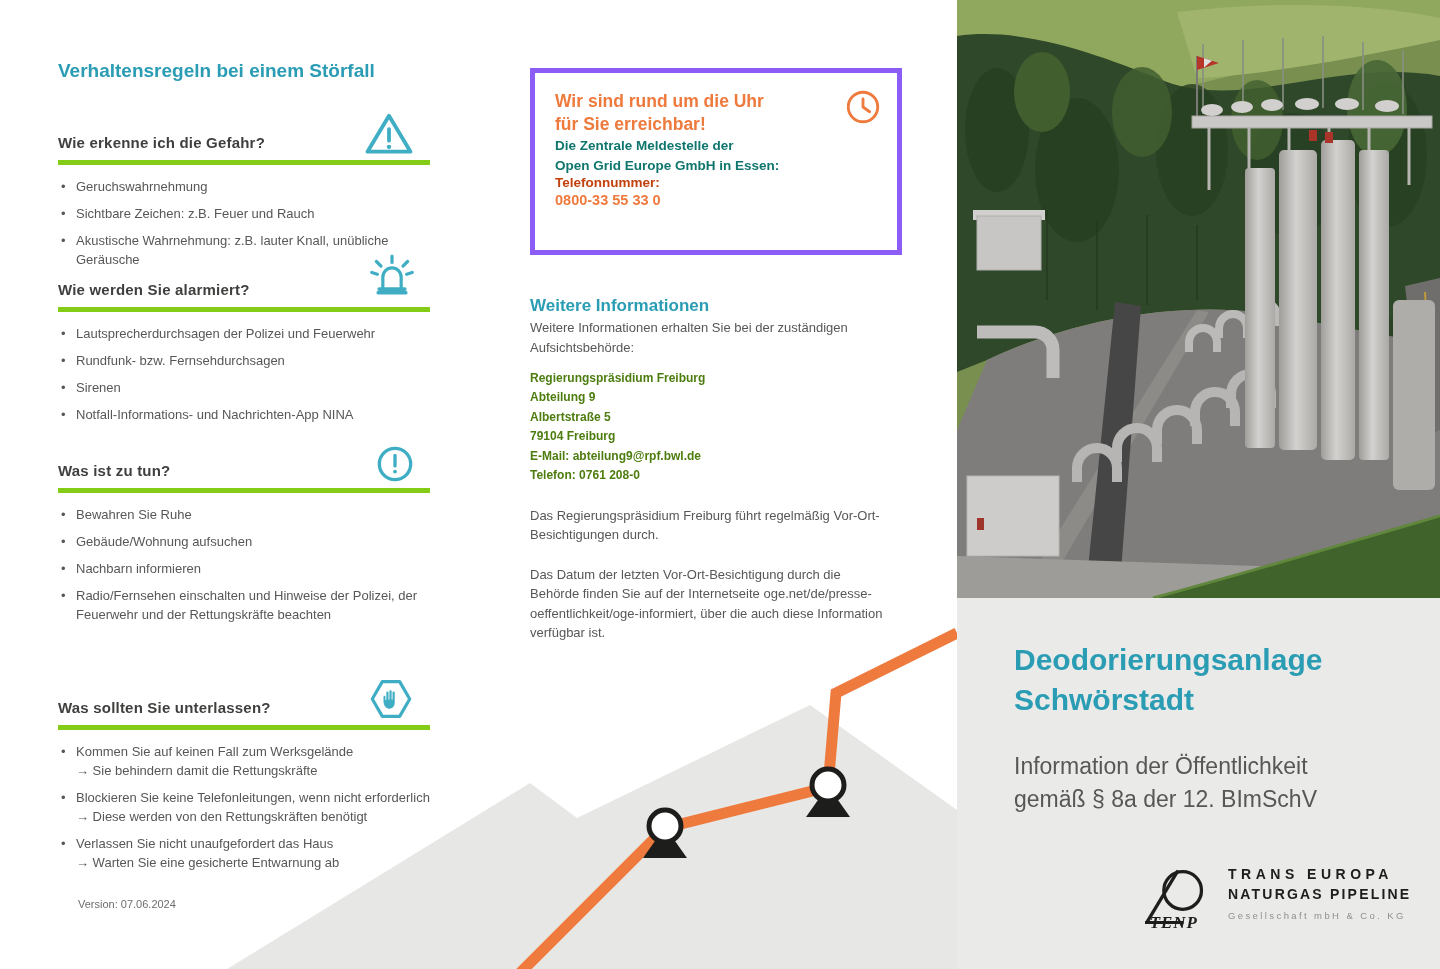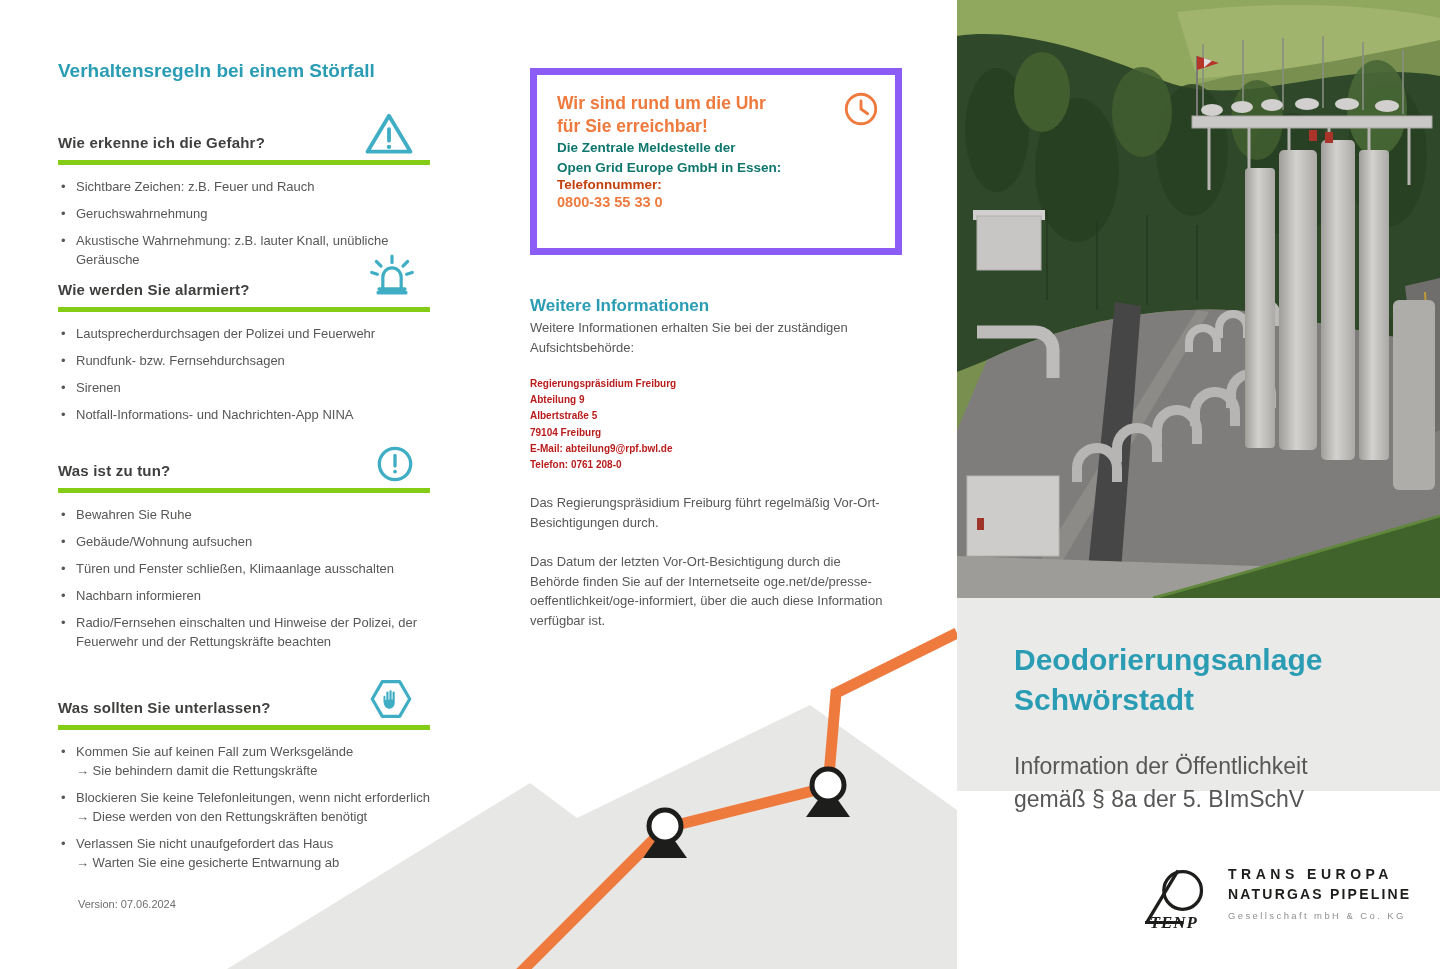--- a/index.html
+++ b/index.html
@@ -18,35 +18,35 @@
   .sec-head h2{margin:0;font-size:15px;font-weight:bold;color:#3F3F3E;letter-spacing:.2px;}
   .sec-icon{position:absolute;right:16px;bottom:5px;line-height:0;}
   .bullets{list-style:none;margin:13px 0 0 0;padding:0;font-size:13px;line-height:1.46;color:#575756;}
   .bullets li{position:relative;padding-left:18px;margin-bottom:8px;}
   .bullets li::before{content:"•";position:absolute;left:3px;top:0;color:#575756;}
   .arrow-note{display:block;}
   .version{position:absolute;left:78px;top:898px;font-size:11px;color:#6e6e6d;z-index:2;}
 
   
   .hotline-box{position:absolute;left:530px;top:68px;width:372px;height:187px;box-sizing:border-box;
-               border:7px solid #8b5cf6;padding:17px 20px;z-index:2;background:transparent;}
+               border:5px solid #8b5cf6;padding:17px 20px;z-index:2;background:transparent;}
   .hotline-title{margin:0;font-size:17.5px;font-weight:bold;color:#EE7A3D;line-height:1.32;white-space:pre-line;}
   .hotline-sub{font-size:13.5px;font-weight:bold;line-height:1.45;white-space:pre-line;color:#0f766e;}
   .hotline-label{margin-top:0;font-size:13.5px;font-weight:bold;color:#c2410c;}
   .hotline-number{margin-top:2px;font-size:14.5px;font-weight:bold;color:#EE7A3D;}
   .clock{position:absolute;top:15px;right:15px;line-height:0;}
 
   .info-col{position:absolute;left:530px;top:296px;width:362px;z-index:2;}
   .info-heading{margin:0;font-size:17px;font-weight:bold;color:#2A9CB4;}
   .info-intro{margin:2px 0 0 0;font-size:13px;line-height:1.5;}
-  .authority{margin:19px 0 0 0;font-size:10px;font-weight:bold;line-height:1.62;white-space:pre-line;color:#b91c1c;}
+  .authority{margin:12px 0 0 0;font-size:12px;font-weight:bold;line-height:1.62;white-space:pre-line;color:#4d7c0f;}
   .para{margin:20px 0 0 0;font-size:13px;line-height:1.5;}
 
   
-  .right-panel{position:absolute;left:957px;top:0;width:483px;height:791px;background:#EAEAE8;z-index:1;}
+  .right-panel{position:absolute;left:957px;top:0;width:483px;height:969px;background:#EAEAE8;z-index:1;}
   .photo{position:absolute;left:0;top:0;width:483px;height:598px;overflow:hidden;line-height:0;}
   .cover-title{position:absolute;left:57px;top:640px;margin:0;font-size:30px;font-weight:bold;color:#2A9CB4;
                line-height:1.32;white-space:pre-line;}
   .cover-sub{position:absolute;left:57px;top:750px;font-size:23px;color:#575756;line-height:1.42;white-space:pre-line;}
   .logo-row{position:absolute;left:183px;top:864px;display:flex;align-items:flex-start;}
   .emblem{line-height:0;margin-top:2px;}
   .logo-text{margin-left:14px;color:#1d1d1b;}
   .logo-l1{font-size:14px;font-weight:bold;letter-spacing:4.5px;line-height:1.45;}
   .logo-l2{font-size:14px;font-weight:bold;letter-spacing:2.2px;line-height:1.45;}
   .logo-l3{font-size:9.5px;color:#909090;letter-spacing:2.4px;margin-top:5px;}
@@ -79,26 +79,26 @@
           <svg width="50" height="44" viewBox="0 0 52 46" fill="none">
             <path d="M26,5 L48.5,42.5 H3.5 Z" stroke="#3FAEC4" stroke-width="4" stroke-linejoin="round"></path>
             <line x1="26" y1="19" x2="26" y2="31" stroke="#3FAEC4" stroke-width="4" stroke-linecap="round"></line>
             <circle cx="26" cy="37.5" r="2.3" fill="#3FAEC4"></circle>
           </svg>
         </span>
       </div>
       <ul class="bullets">
 
           <li>
+            <span class="li-text">Geruchswahrnehmung</span>
+            
+          </li>
+
+          <li>
             <span class="li-text">Sichtbare Zeichen: z.B. Feuer und Rauch</span>
-            
-          </li>
-
-          <li>
-            <span class="li-text">Geruchswahrnehmung</span>
             
           </li>
 
           <li>
             <span class="li-text">Akustische Wahrnehmung: z.B. lauter Knall, unübliche Geräusche</span>
             
           </li>
         </ul>
     </section>
 
@@ -157,24 +157,20 @@
           <li>
             <span class="li-text">Bewahren Sie Ruhe</span>
             
           </li>
 
           <li>
             <span class="li-text">Gebäude/Wohnung aufsuchen</span>
             
           </li>
 
-          <li>
-            <span class="li-text">Türen und Fenster schließen, Klimaanlage ausschalten</span>
-            
-          </li>
 
           <li>
             <span class="li-text">Nachbarn informieren</span>
             
           </li>
 
           <li>
             <span class="li-text">Radio/Fernsehen einschalten und Hinweise der Polizei, der Feuerwehr und der Rettungskräfte beachten</span>
             
           </li>
@@ -342,21 +338,21 @@
         <path d="M196,598 C300,570 400,540 483,516 V598 Z" fill="#466f2d"></path>
         <path d="M196,598 C300,570 400,540 483,516" stroke="#6d9a41" stroke-width="3" fill="none"></path>
 
         <rect width="483" height="598" fill="#1a1423" opacity=".14"></rect>
       </svg>
     </div>
 
     <h1 class="cover-title">Deodorierungsanlage
 Schwörstadt</h1>
     <div class="cover-sub">Information der Öffentlichkeit
-gemäß § 8a der 5. BImSchV</div>
+gemäß § 8a der 12. BImSchV</div>
 
     <div class="logo-row">
       <span class="emblem">
         <svg width="74" height="64" viewBox="0 0 78 68" fill="none">
           <circle cx="45" cy="26" r="20" stroke="#1d1d1b" stroke-width="3.5"></circle>
           <line x1="7" y1="60" x2="40" y2="5" stroke="#1d1d1b" stroke-width="3.5"></line>
           <line x1="5" y1="60" x2="46" y2="60" stroke="#1d1d1b" stroke-width="3"></line>
           <text x="10" y="66" font-family="Liberation Serif, serif" font-size="18" font-style="italic" font-weight="bold" fill="#1d1d1b" letter-spacing="1">TENP</text>
         </svg>
       </span>

